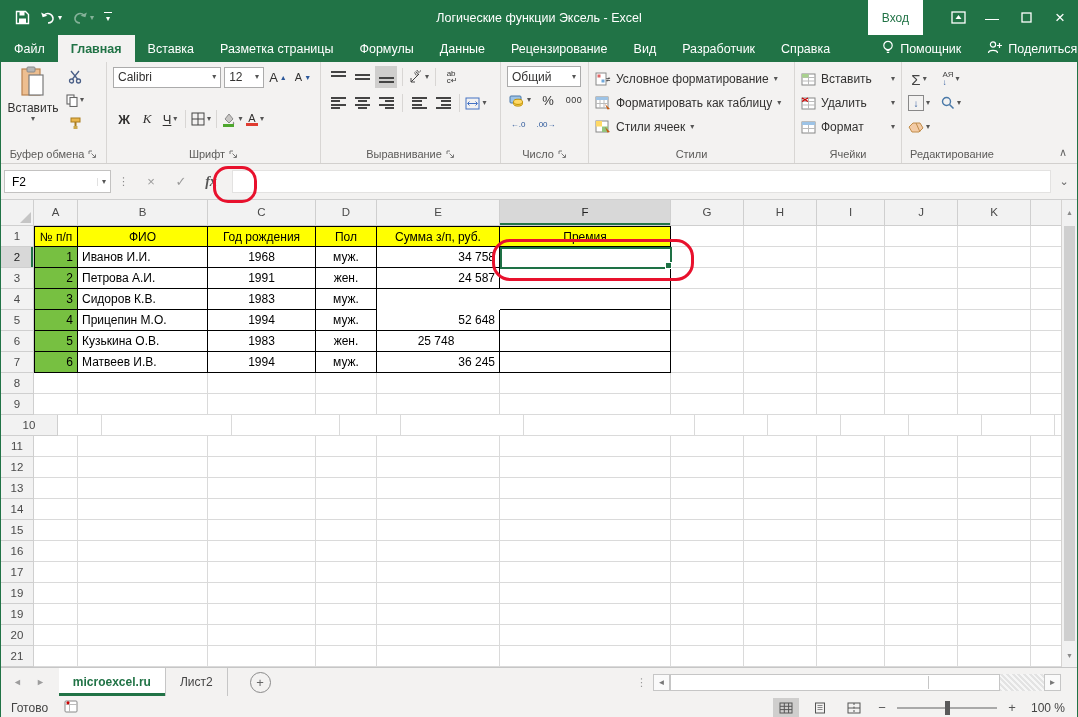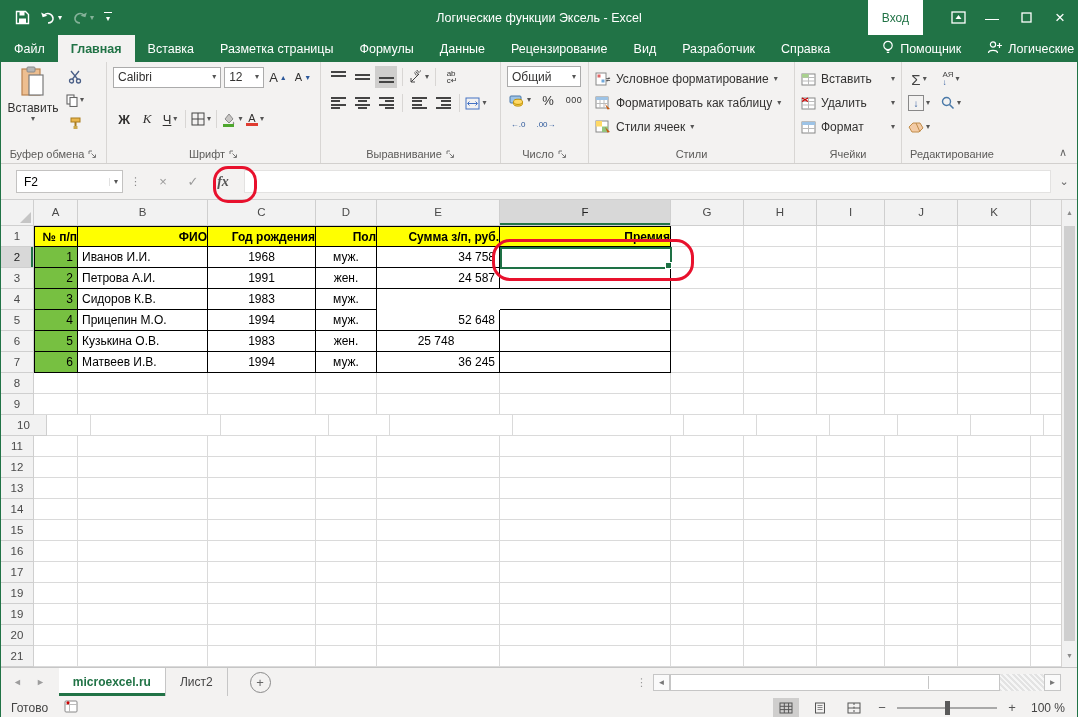--- a/index.html
+++ b/index.html
@@ -48,21 +48,21 @@
   .bars{display:inline-flex;flex-direction:column;justify-content:space-between;width:15px;height:12px;}
   .bars i{display:block;height:2px;background:#444;}
   .selbtn{background:#cfcecd;}
   .stack-item{display:flex;align-items:center;gap:5px;height:22px;white-space:nowrap;font-size:12px;}
   .ribbon-collapse{position:absolute;right:10px;bottom:4px;font-size:11px;color:#666;}
 
   
   .formulabar{height:36px;background:#f3f2f1;border-bottom:1px solid #cfcfcf;display:flex;
               align-items:center;position:relative;padding-left:3px;box-sizing:border-box;}
   .namebox{width:107px;height:23px;background:#fff;border:1px solid #c3c2c1;display:flex;align-items:center;
-           font-size:12px;padding-left:7px;box-sizing:border-box;margin-left:12px;}
+           font-size:12px;padding-left:7px;box-sizing:border-box;}
   .namebox .caret{margin-left:auto;border-left:1px solid #e1e1e1;padding:0 4px;color:#555;}
   .fdots{color:#8a8a8a;font-size:11px;padding:0 7px;}
   .fbarbtn{width:30px;height:23px;display:flex;align-items:center;justify-content:center;color:#9a9a9a;font-size:13px;}
   .fx-btn{color:#555;font-family:"Liberation Serif",serif;font-style:italic;font-weight:bold;font-size:14px;}
   .formula-input{flex:1;height:23px;background:#fff;border:1px solid #e3e2e1;margin-left:6px;box-sizing:border-box;}
   .fexpand{width:26px;text-align:center;color:#666;font-size:11px;}
 
   
   .grid-wrap{position:relative;height:467px;background:#fff;overflow:hidden;}
   .grid-cells{position:absolute;left:0;top:0;}
@@ -73,21 +73,21 @@
   .corner-tri{position:absolute;right:2px;bottom:2px;width:0;height:0;
               border-left:11px solid transparent;border-bottom:11px solid #c5c5c5;}
   .g-colhdr{background:#f2f2f2;border-right:1px solid #cfcfcf;border-bottom:1px solid #cfcfcf;
             text-align:center;line-height:25px;font-size:11.5px;color:#4a4a4a;}
   .g-colhdr.sel{background:#d8d8d8;box-shadow:inset 0 -2px 0 #217346;color:#222;}
   .g-rowhdr{background:#f2f2f2;border-right:1px solid #cfcfcf;border-bottom:1px solid #cfcfcf;
             text-align:center;line-height:20px;font-size:11.5px;color:#4a4a4a;}
   .g-rowhdr.sel{background:#d8d8d8;box-shadow:inset -2px 0 0 #217346;color:#222;}
   .g-data{background:#fff;border-right:1px solid #dadada;border-bottom:1px solid #dadada;
           font-size:12px;line-height:20px;color:#000;}
-  .t-head{background:#ffff00;font-weight:bold;text-align:right;
+  .t-head{background:#ffff00;font-weight:normal;text-align:center;
           border-right:1px solid #000;border-bottom:1px solid #000;border-top:1px solid #000;font-size:12px;}
   .t-cell{border-right:1px solid #000;border-bottom:1px solid #000;}
   .t-left{border-left:1px solid #000;}
   .t-index{background:#77c041;}
   .al-left{text-align:left;padding-left:4px;}
   .al-center{text-align:center;}
   .al-right{text-align:right;padding-right:4px;}
 
   .sel-rect{position:absolute;left:499px;top:47px;width:172px;height:22px;border:2px solid #1e7145;
             box-sizing:border-box;pointer-events:none;background:transparent;}
@@ -216,21 +216,21 @@
       <span>Помощник</span>
     </span>
     <span class="rtab share">
       <span>
         <svg width="15" height="14" viewBox="0 0 15 14">
             <circle cx="6" cy="4.5" r="2.6" fill="none" stroke="#fff" stroke-width="1.2"></circle>
             <path d="M1.5 13 C1.5 9.5 10.5 9.5 10.5 13" fill="none" stroke="#fff" stroke-width="1.2"></path>
             <path d="M12.5 3v5M10 5.5h5" stroke="#fff" stroke-width="1.2"></path>
           </svg>
       </span>
-      <span>Логические</span>
+      <span>Поделиться</span>
     </span>
   </div>
 
   <div class="ribbon">
 
     <div class="rgroup" style="width:106px;">
       <div class="gbody">
         <div class="gcol" style="align-items:center;justify-content:flex-start;width:52px;">
           <span>
             <svg width="28" height="32" viewBox="0 0 28 32">
@@ -744,21 +744,21 @@
           <div class="g-cell g-data" style="width: 123px;"></div>
           <div class="g-cell g-data" style="width: 171px;"></div>
           <div class="g-cell g-data" style="width: 73px;"></div>
           <div class="g-cell g-data" style="width: 73px;"></div>
           <div class="g-cell g-data" style="width: 68px;"></div>
           <div class="g-cell g-data" style="width: 73px;"></div>
           <div class="g-cell g-data" style="width: 73px;"></div>
           <div class="g-cell g-data" style="width: 32px;"></div>
         </div>
         <div class="g-row">
-          <div class="g-cell g-rowhdr" style="width: 46px;">10</div>
+          <div class="g-cell g-rowhdr" style="width: 57px;">10</div>
           <div class="g-cell g-data" style="width: 44px;"></div>
           <div class="g-cell g-data" style="width: 130px;"></div>
           <div class="g-cell g-data" style="width: 108px;"></div>
           <div class="g-cell g-data" style="width: 61px;"></div>
           <div class="g-cell g-data" style="width: 123px;"></div>
           <div class="g-cell g-data" style="width: 171px;"></div>
           <div class="g-cell g-data" style="width: 73px;"></div>
           <div class="g-cell g-data" style="width: 73px;"></div>
           <div class="g-cell g-data" style="width: 68px;"></div>
           <div class="g-cell g-data" style="width: 73px;"></div>

